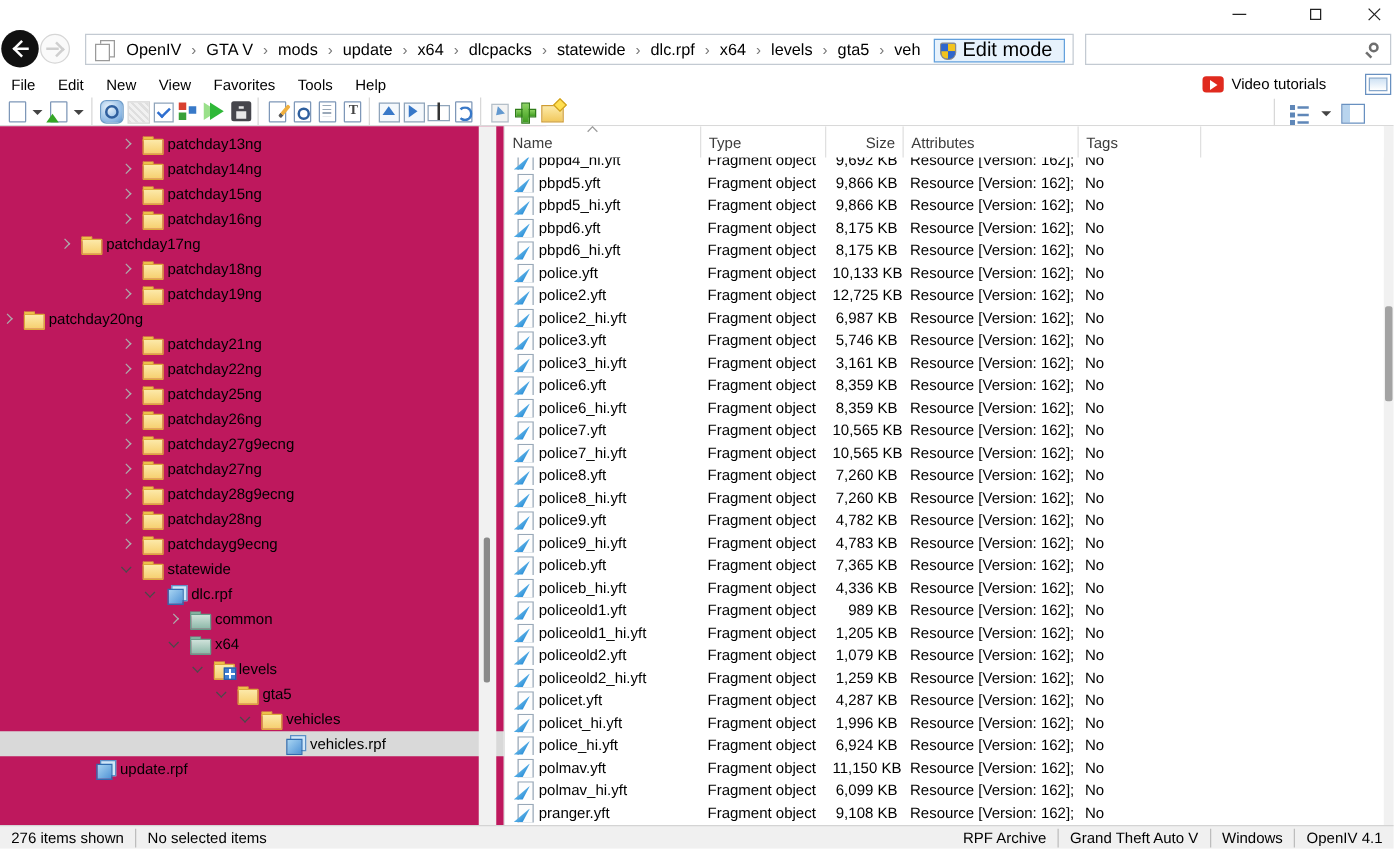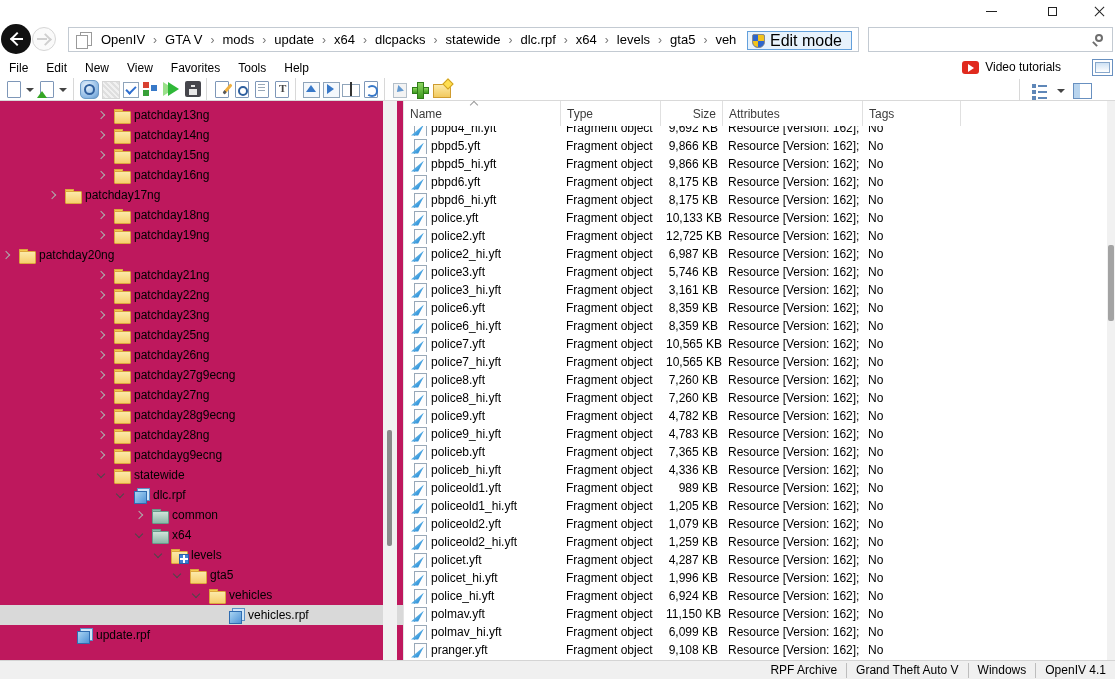--- a/index.html
+++ b/index.html
@@ -306,25 +306,20 @@
         <span class="tlabel">patchday21ng</span>
       </div>
       <div class="trow" style="padding-left: 95px;">
         <span class="chev r"></span>
         <span class="tico ico-folder"></span>
         <span class="tlabel">patchday22ng</span>
       </div>
       <div class="trow" style="padding-left: 95px;">
         <span class="chev r"></span>
         <span class="tico ico-folder"></span>
-        <span class="tlabel">patchday23ng</span>
-      </div>
-      <div class="trow" style="padding-left: 95px;">
-        <span class="chev r"></span>
-        <span class="tico ico-folder"></span>
         <span class="tlabel">patchday25ng</span>
       </div>
       <div class="trow" style="padding-left: 95px;">
         <span class="chev r"></span>
         <span class="tico ico-folder"></span>
         <span class="tlabel">patchday26ng</span>
       </div>
       <div class="trow" style="padding-left: 95px;">
         <span class="chev r"></span>
         <span class="tico ico-folder"></span>
@@ -722,20 +717,25 @@
           <div class="cell ca">Resource [Version: 162];</div>
           <div class="cell cg">No</div>
         </div>
       </div>
   </div>
   <div class="vscroll2">
       <div class="thumb"></div>
     </div>
 
   <div class="statusbar">
+    <div class="sb-left" id="sb-left">
+        <span class="sb-cell">276 items shown</span>
+        <span class="sb-sep"></span>
+        <span class="sb-cell">No selected items</span>
+      </div>
     <div class="sb-right" id="sb-right">
         <span class="sb-cell">RPF Archive</span>
         <span class="sb-sep"></span>
         <span class="sb-cell">Grand Theft Auto V</span>
         <span class="sb-sep"></span>
         <span class="sb-cell">Windows</span>
         <span class="sb-sep"></span>
         <span class="sb-cell">OpenIV 4.1</span>
       </div>
   </div>

